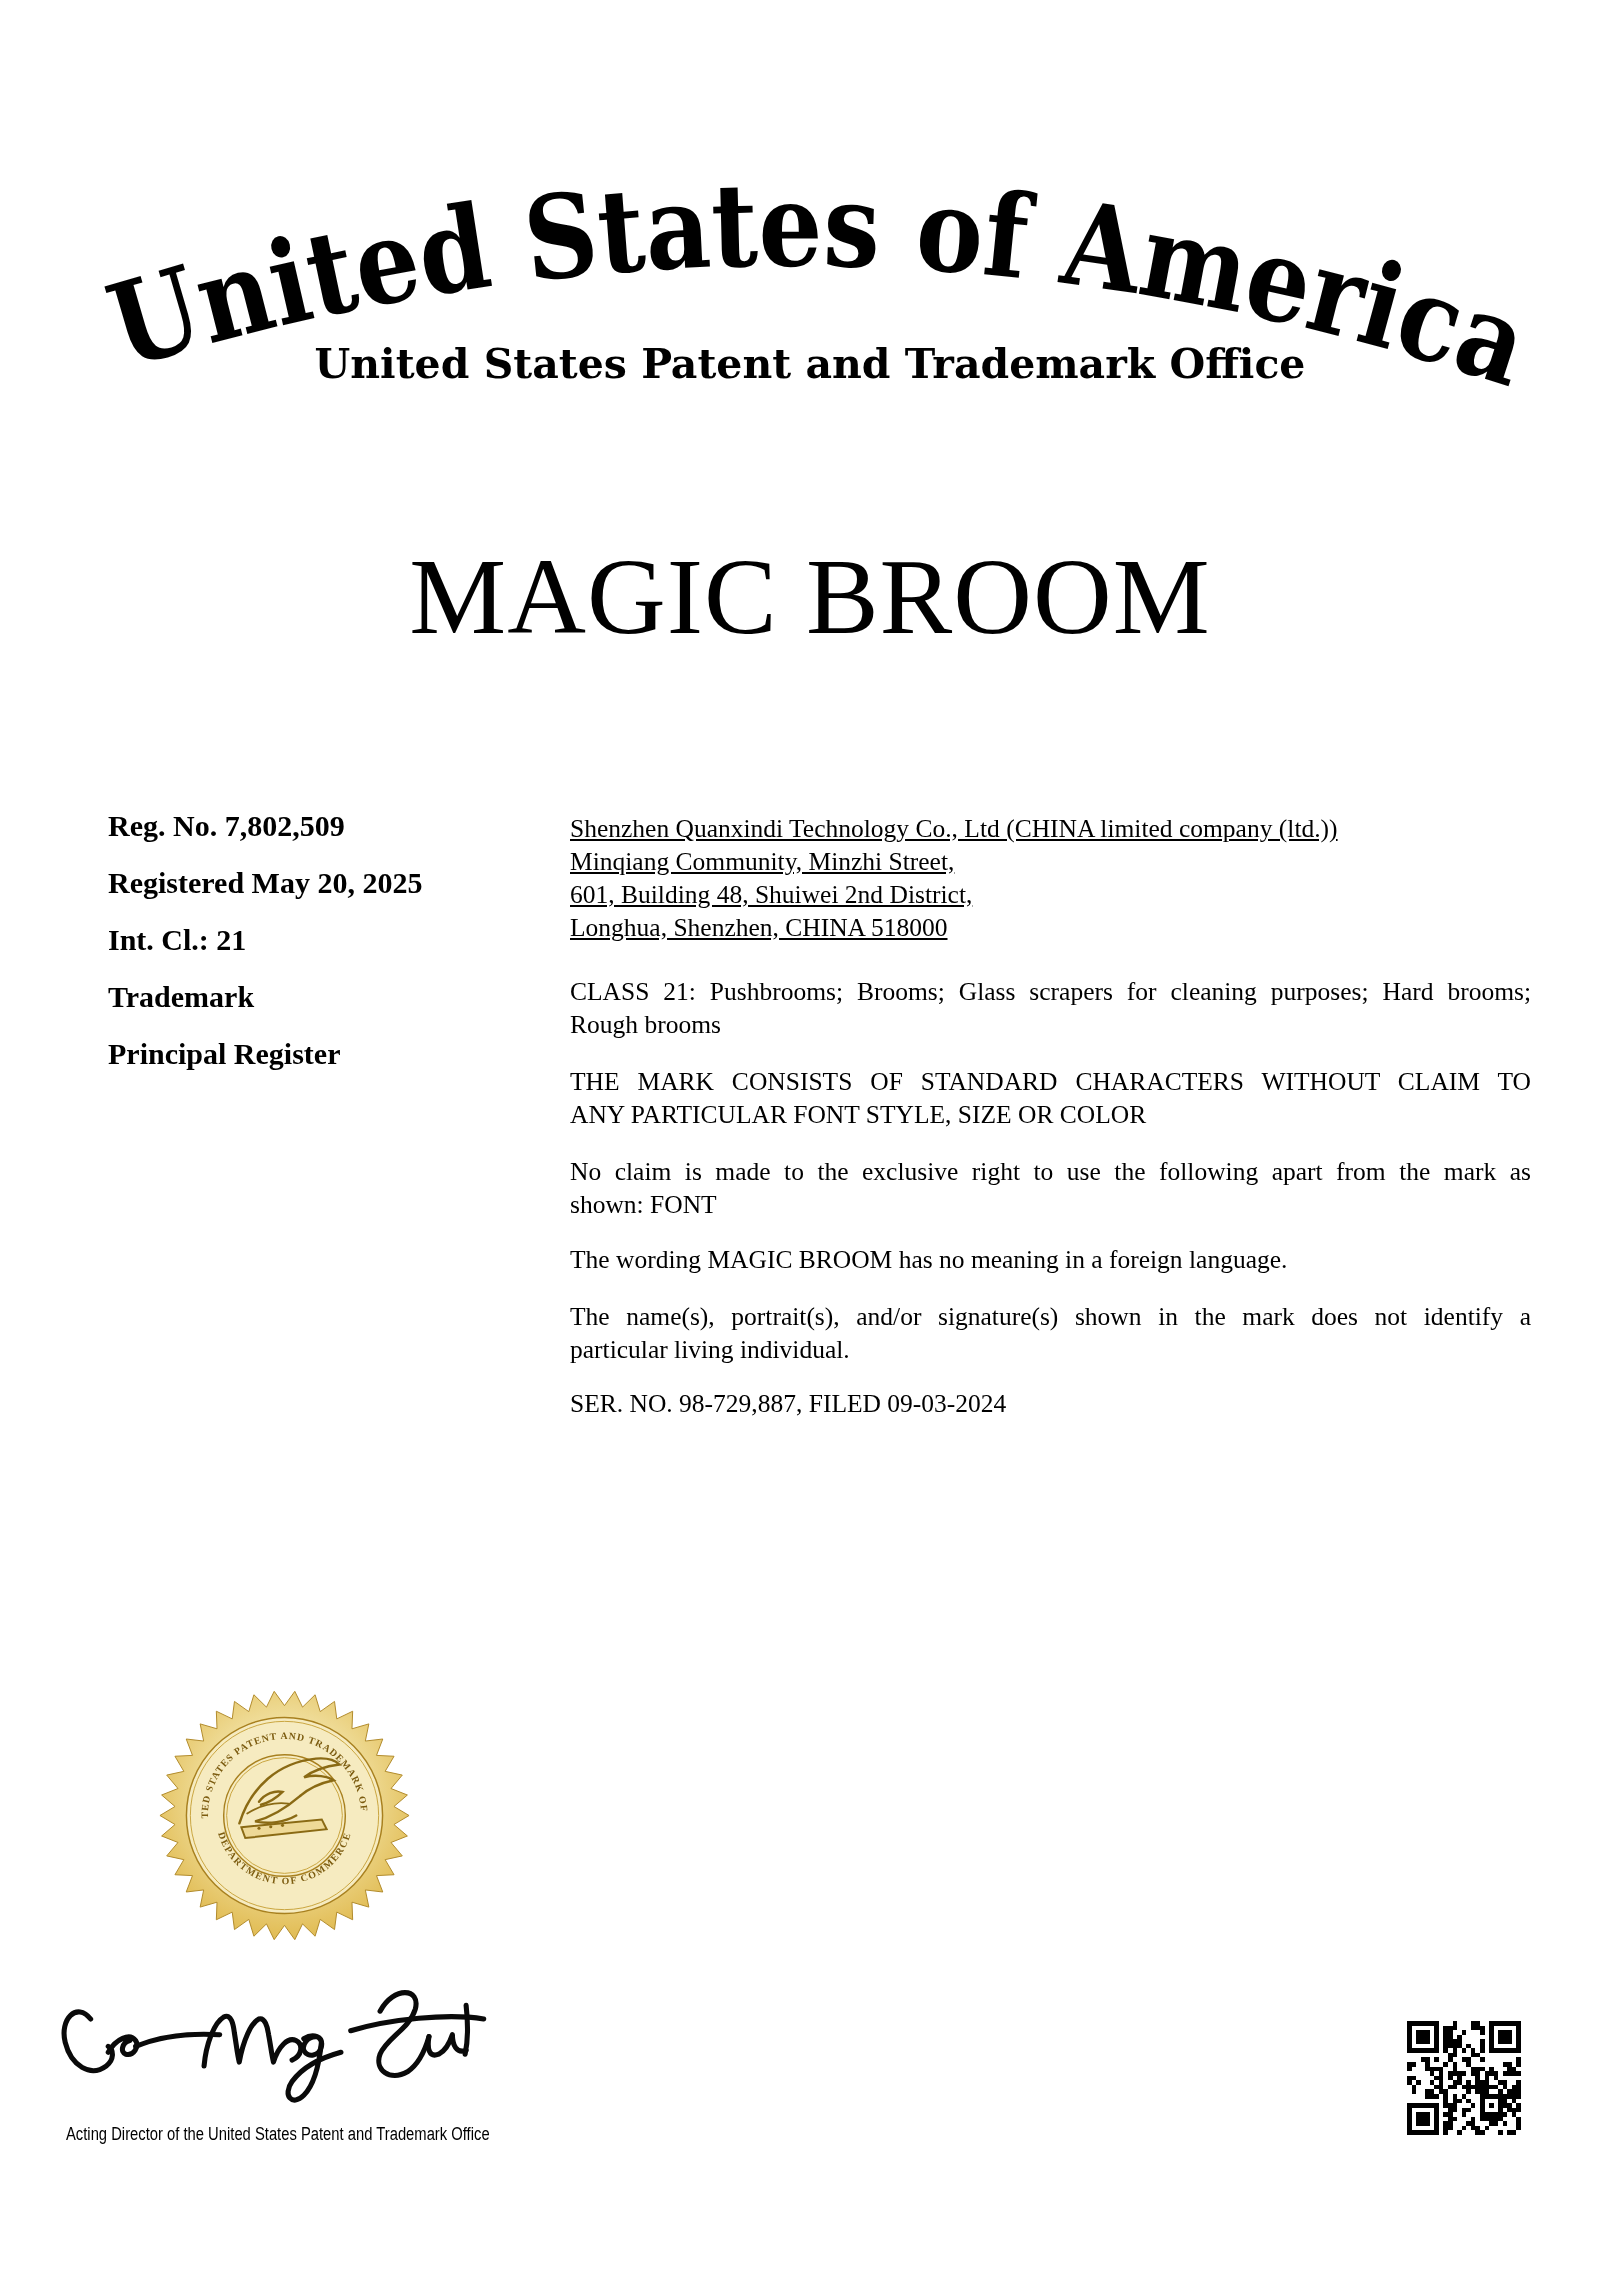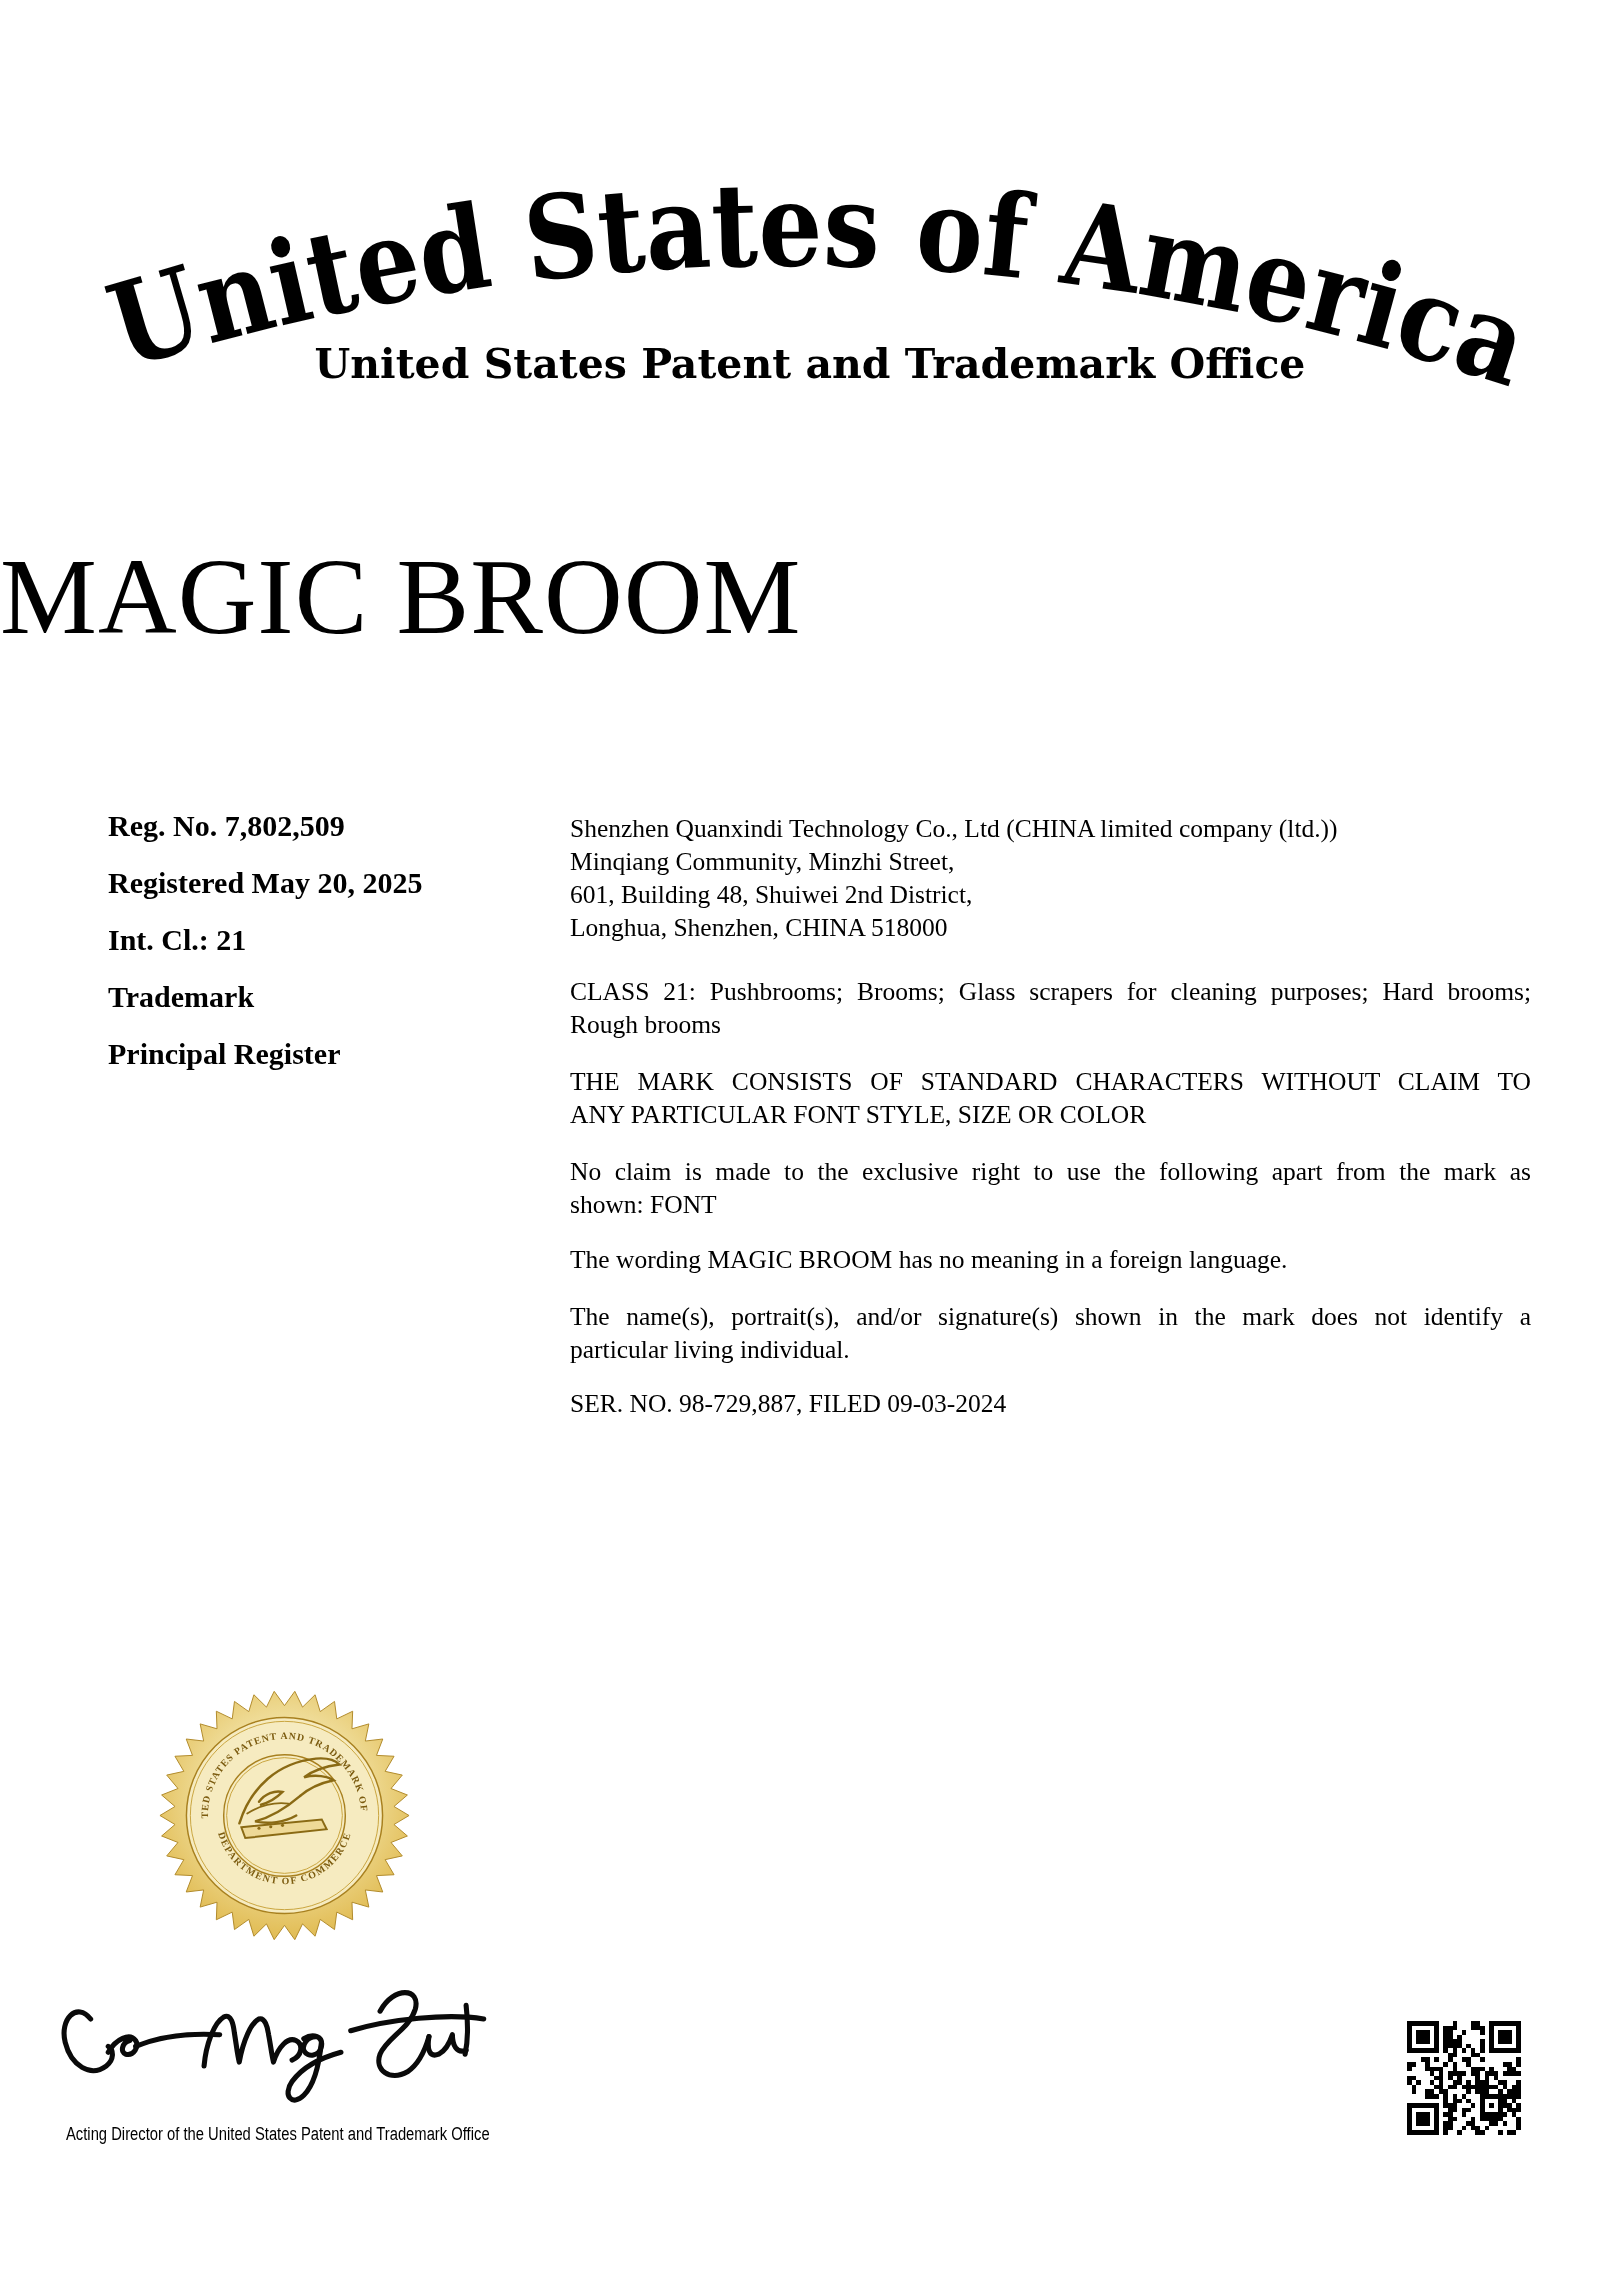--- a/index.html
+++ b/index.html
@@ -6,33 +6,33 @@
   .page {
     position:relative; width:1620px; height:2293px; background:#fff;
     font-family:"Liberation Serif", serif; color:#000; overflow:hidden;
   }
   .arc-svg { position:absolute; top:0; left:0; }
   .office-line {
     position:absolute; top:340px; left:0; width:100%; text-align:center;
     font-family:"DejaVu Serif", serif; font-weight:bold; font-size:41px;
   }
   .mark-title {
-    position:absolute; top:542px; left:0; width:100%; 
+    position:absolute; top:542px; left:0; width:100%; text-align:center;
     font-size:109px; line-height:1; letter-spacing:1px; font-family:"Liberation Serif", serif;
   }
   .reg-block {
     position:absolute; left:108px; top:797px; width:461px;
     font-weight:bold; font-size:30px; line-height:57px; white-space:nowrap;
   }
   .right-col {
     position:absolute; left:570px; top:812px; width:961px;
     font-size:25.5px; line-height:33px;
   }
   .right-col .para { margin:0 0 21.6px 0; }
-  .right-col .owner-block { margin-bottom:31px; }
+  .right-col .owner-block { margin-bottom:31px;text-decoration:underline; }
   .jline { text-align:justify; text-align-last:justify;margin-top:24px; }
   .seal-svg { position:absolute; left:157px; top:1688px; }
   .sig-svg { position:absolute; left:57px; top:1976px; }
   .director-line {
     position:absolute; left:66px; top:2124px;
     font-family:"Liberation Sans", sans-serif; font-size:17.6px;
   }
   .director-line span { display:inline-block; transform:scaleX(0.84); transform-origin:0 0; white-space:nowrap; }
   .qr-svg { position:absolute; left:1407px; top:2021px; width:114px; height:114px; }
 </style>

